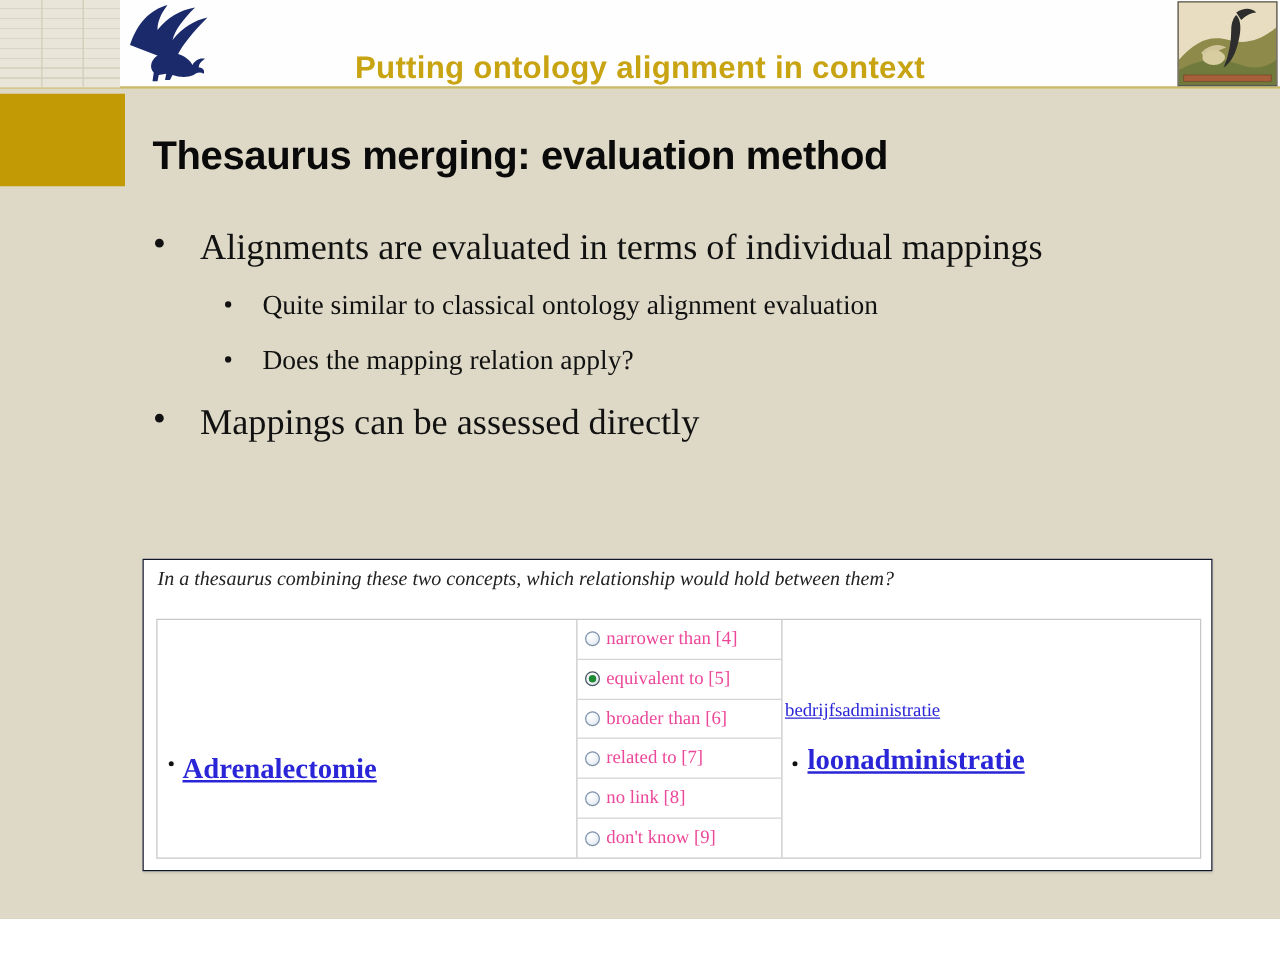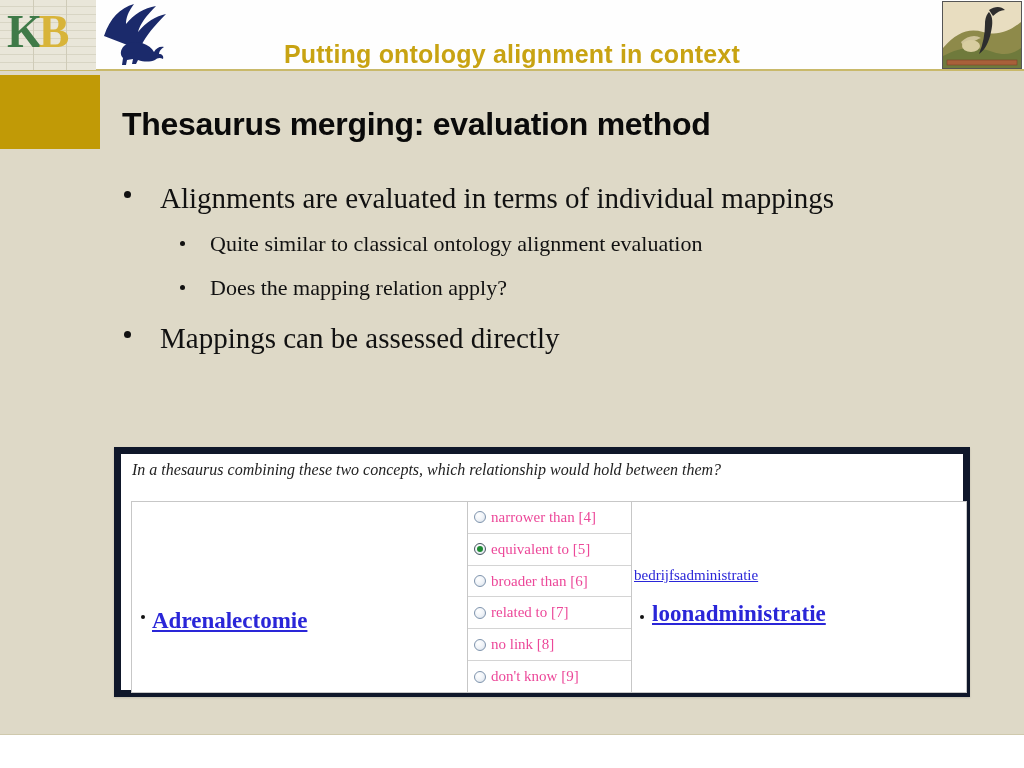--- a/index.html
+++ b/index.html
@@ -152,21 +152,21 @@
     border-radius: 50%;
     background: #111;
   }
 
   
   .shot {
     position: absolute;
     left: 114px; top: 447px;
     width: 856px; height: 250px;
     background: #ffffff;
-    border: 7px solid #0f172a;
+    border: 1px solid #0f172a;
     box-sizing: border-box;
     box-shadow: 0 1px 2px rgba(0,0,0,0.12);
   }
   .shot-question {
     position: absolute;
     left: 11px; top: 7px;
     font-family: "Liberation Serif", serif;
     font-style: italic;
     font-size: 16px;
     color: #222;
@@ -282,23 +282,20 @@
 <body>
 
 <div class="slide">
 
   <div class="header-band"></div>
 
   <div class="kb-logo">
     <div class="stripes"></div>
     <div class="vline" style="left:33px;"></div>
     <div class="vline" style="left:66px;"></div>
-    <div class="kb-text">
-      <span class="k">K</span><span class="b">B</span>
-    </div>
   </div>
 
   <div class="griffin">
     <svg width="76" height="68" viewBox="0 0 76 68" xmlns="http://www.w3.org/2000/svg">
       <g fill="#1b2a6b">
         <path d="M4,34 C10,16 20,6 34,2 C28,10 26,16 26,22 C34,12 44,6 56,4 C46,14 40,22 38,30 C46,20 56,14 66,12 C54,24 46,34 42,42 L30,44 Z"></path>
         <path d="M24,44 C28,40 36,39 42,41 C48,43 52,46 54,50 C56,46 60,44 64,45 C61,47 59,49 59,52 C62,52 64,54 63,57 C60,55 57,56 55,58 C50,60 44,60 38,58 L36,62 L32,62 L33,57 L27,58 L26,63 L22,63 L23,56 C20,53 20,48 24,44 Z"></path>
         <circle cx="57" cy="50" r="1.6" fill="#1b2a6b"></circle>
       </g>
     </svg>

